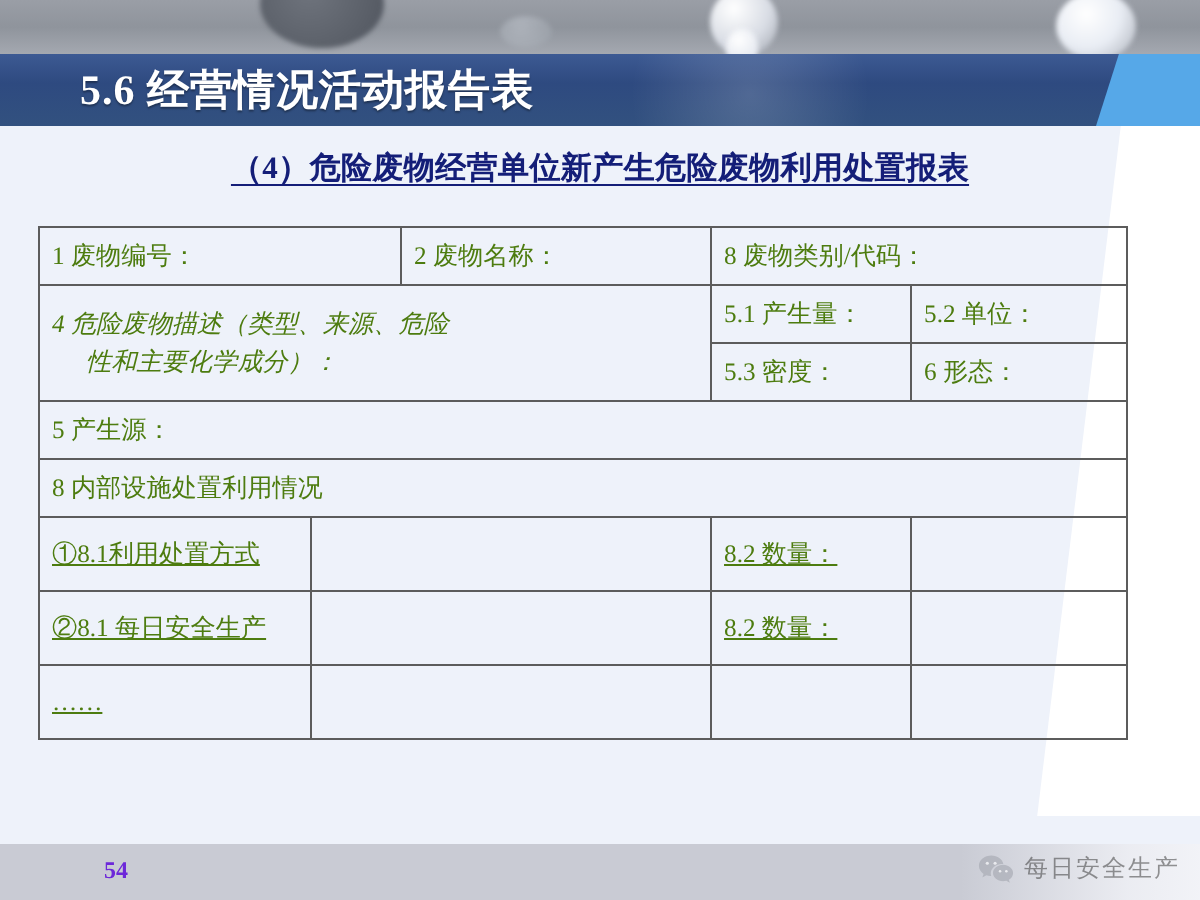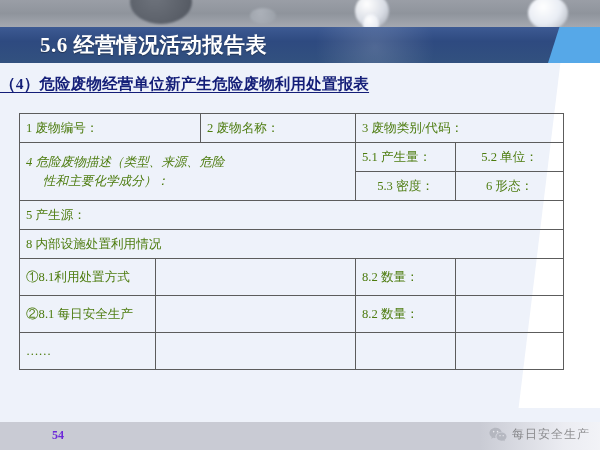--- a/index.html
+++ b/index.html
@@ -100,21 +100,21 @@
     background: #ffffff;
     clip-path: polygon(64% 0%, 100% 0%, 100% 100%, 26% 100%);
     pointer-events: none;
   }
 
   
   .subtitle {
     position: absolute;
     left: 0; top: 74px;
     width: 600px;
-    text-align: left;
+    text-align: center;
     color: #141e78;
     font-size: 15.5px;
     font-weight: bold;
     letter-spacing: .2px;
   }
   .subtitle u {
     text-decoration: underline;
     text-underline-offset: 3px;
   }
 
@@ -139,22 +139,22 @@
   }
   .cell-desc {
     vertical-align: top;
     padding-top: 5px;
     font-style: italic;
   }
   .desc-l2 {
     display: block;
     padding-left: 17px;
   }
-  .c-center { text-align: center; }
-  .row-tall td { height: 30px; }
+  .c-center { }
+  .row-tall td { height: 30px; text-decoration: underline; }
 
   
   .footer {
     position: absolute;
     left: 0; bottom: 0;
     width: 600px; height: 28px;
     background: #c9cbd4;
   }
   .pagenum {
     position: absolute;
@@ -216,21 +216,21 @@
       <col style="width:136px">
       <col style="width:45px">
       <col style="width:155px">
       <col style="width:100px">
       <col style="width:108px">
     </colgroup>
     <tbody>
       <tr>
         <td colspan="2">1  废物编号：</td>
         <td>2  废物名称：</td>
-        <td colspan="2">3  废物类别/代码：</td>
+        <td colspan="2">8  废物类别/代码：</td>
       </tr>
 
       <tr>
         <td class="cell-desc" colspan="3" rowspan="2">
           <span>4  危险废物描述（类型、来源、危险</span>
           <span class="desc-l2">性和主要化学成分）：</span>
         </td>
         <td>5.1  产生量：</td>
         <td class="c-center">5.2  单位：</td>
       </tr>

